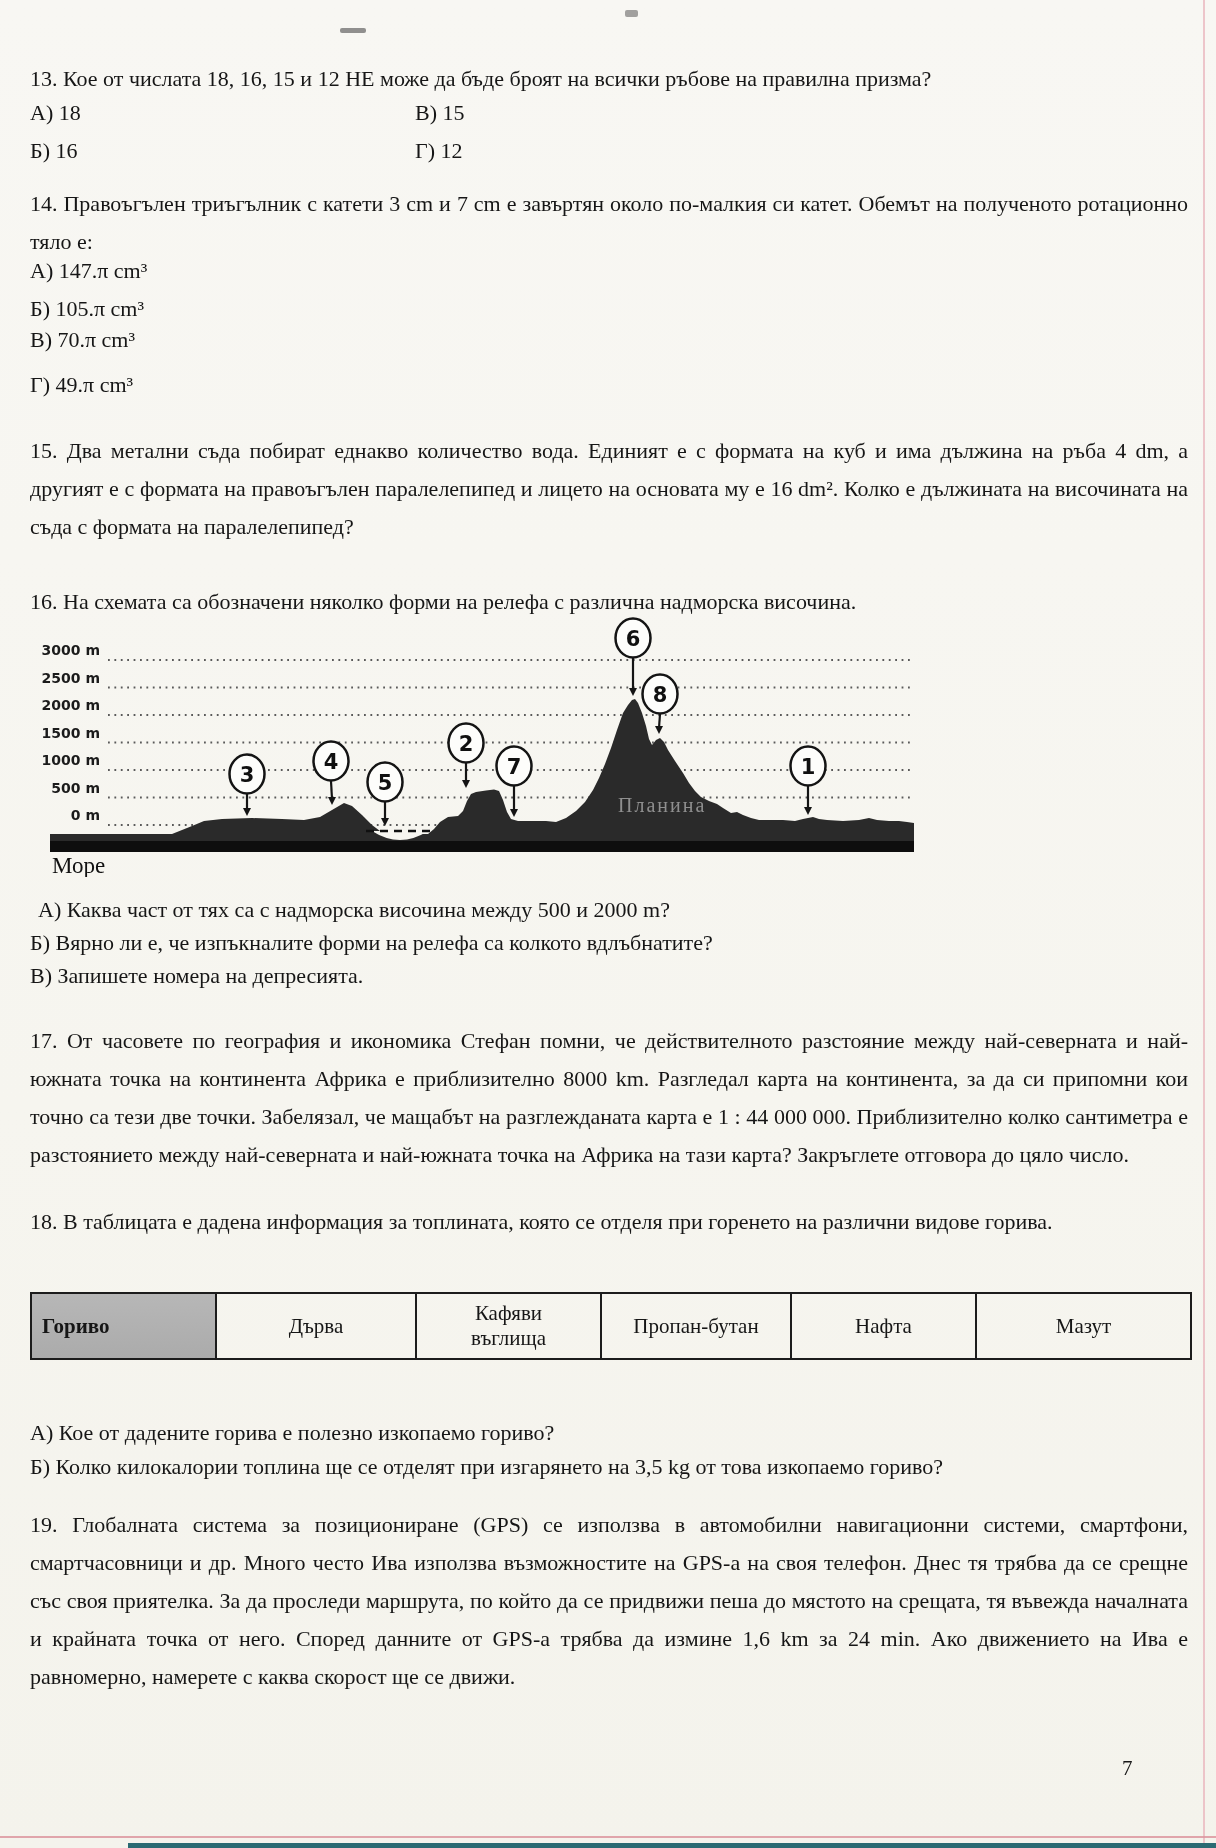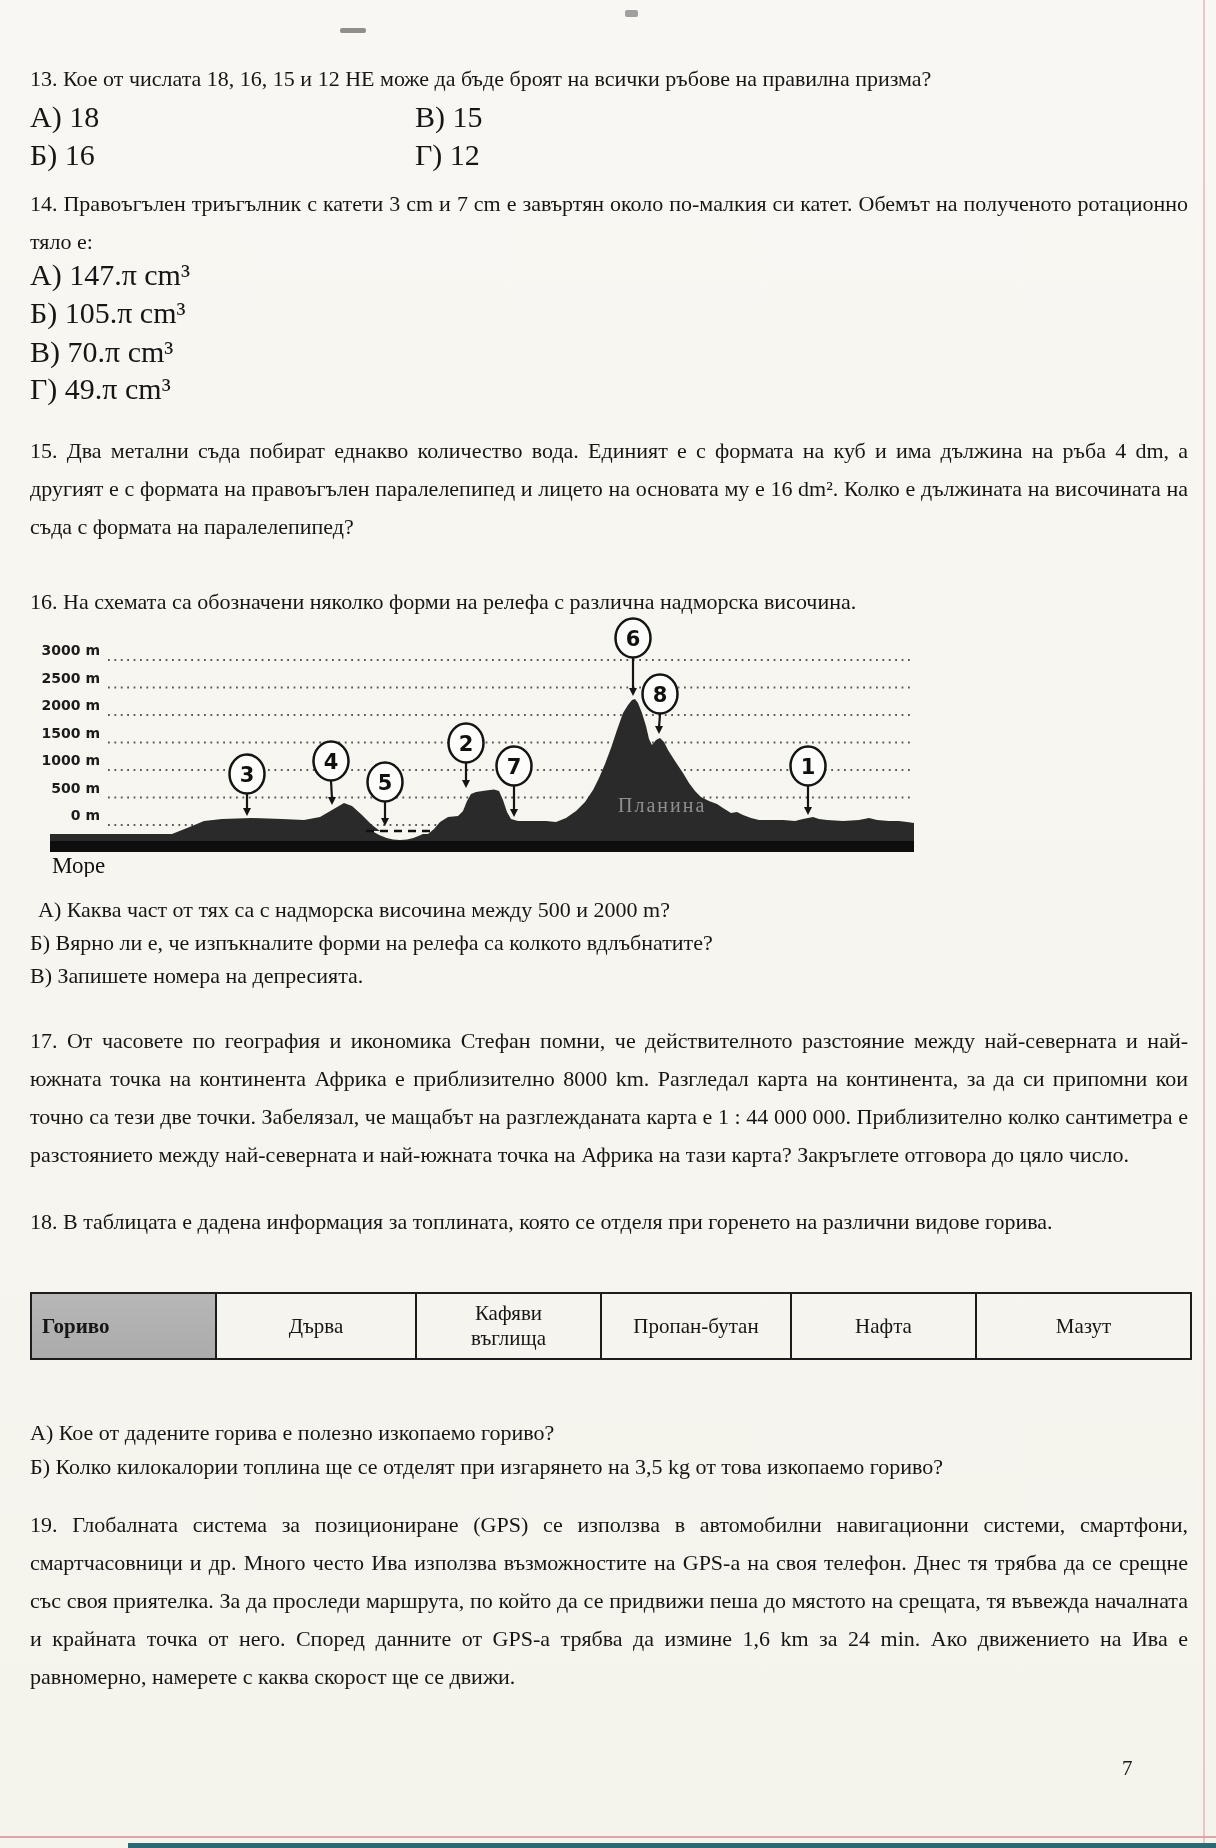--- a/index.html
+++ b/index.html
@@ -9,21 +9,21 @@
     background:linear-gradient(180deg,#f8f7f3 0%,#f6f5ef 60%,#f4f3ec 100%);
     font-family:"Liberation Serif", serif;
     color:#161616;
     overflow:hidden;
   }
   .para {
     position:absolute; left:30px; width:1158px;
     font-size:22px; line-height:38px; text-align:justify;
   }
   .line { position:absolute; left:30px; font-size:22px; line-height:33px; white-space:nowrap; }
-  .opt { position:absolute; font-size:30px; white-space:nowrap; }
+  .opt { position:absolute; font-size:22px; white-space:nowrap; }
   .fuel-table {
     position:absolute; left:30px; top:1292px; width:1160px;
     border-collapse:collapse; table-layout:fixed; font-size:21px;
   }
   .fuel-table th, .fuel-table td {
     border:2px solid #1c1c1c; text-align:center; vertical-align:middle;
     font-weight:normal; background:transparent;
   }
   .fuel-table tr.hdr th { height:66px; }
   .fuel-table tr.dat td { height:42px; }
@@ -48,21 +48,21 @@
 
 <div class="para" style="top:60px;">13. Кое от числата 18, 16, 15 и 12 НЕ може да бъде броят на всички ръбове на правилна призма?</div>
 <div class="opt" style="left:30px; top:100px;">А) 18</div>
 <div class="opt" style="left:30px; top:138px;">Б) 16</div>
 <div class="opt" style="left:415px; top:100px;">В) 15</div>
 <div class="opt" style="left:415px; top:138px;">Г) 12</div>
 
 <div class="para" style="top:185px;">14. Правоъгълен триъгълник с катети 3 cm и 7 cm е завъртян около по-малкия си катет. Обемът на полученото ротационно тяло е:</div>
 <div class="opt" style="left:30px; top:258px;">А) 147.π cm³</div>
 <div class="opt" style="left:30px; top:296px;">Б) 105.π cm³</div>
-<div class="opt" style="left:30px; top:335px;">В) 70.π cm³</div>
+<div class="opt" style="left:30px; top:327px;">В) 70.π cm³</div>
 <div class="opt" style="left:30px; top:372px;">Г) 49.π cm³</div>
 
 <div class="para" style="top:432px;">15. Два метални съда побират еднакво количество вода. Единият е с формата на куб и има дължина на ръба 4 dm, а другият е с формата на правоъгълен паралелепипед и лицето на основата му е 16 dm². Колко е дължината на височината на съда с формата на паралелепипед?</div>
 
 <div class="para" style="top:583px;">16. На схемата са обозначени няколко форми на релефа с различна надморска височина.</div>
 
 <svg class="diagram" width="890" height="265" viewBox="0 0 890 265">
 
   <g>
     <line class="grid" x1="66" y1="48" x2="868" y2="48"></line>

